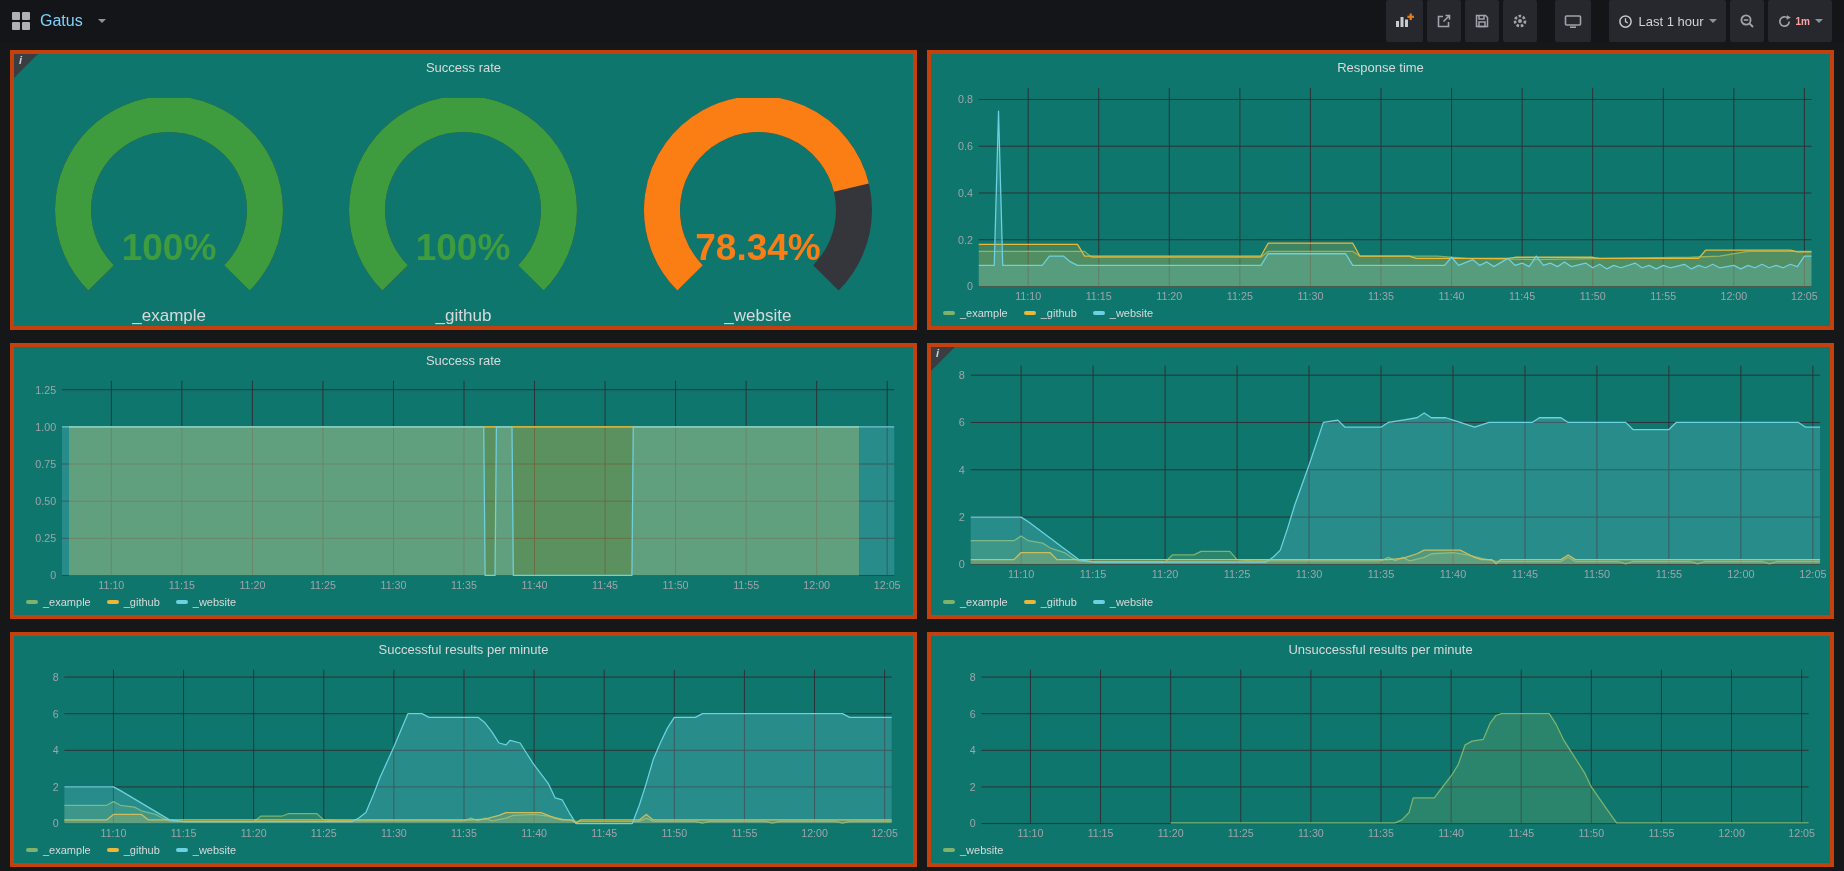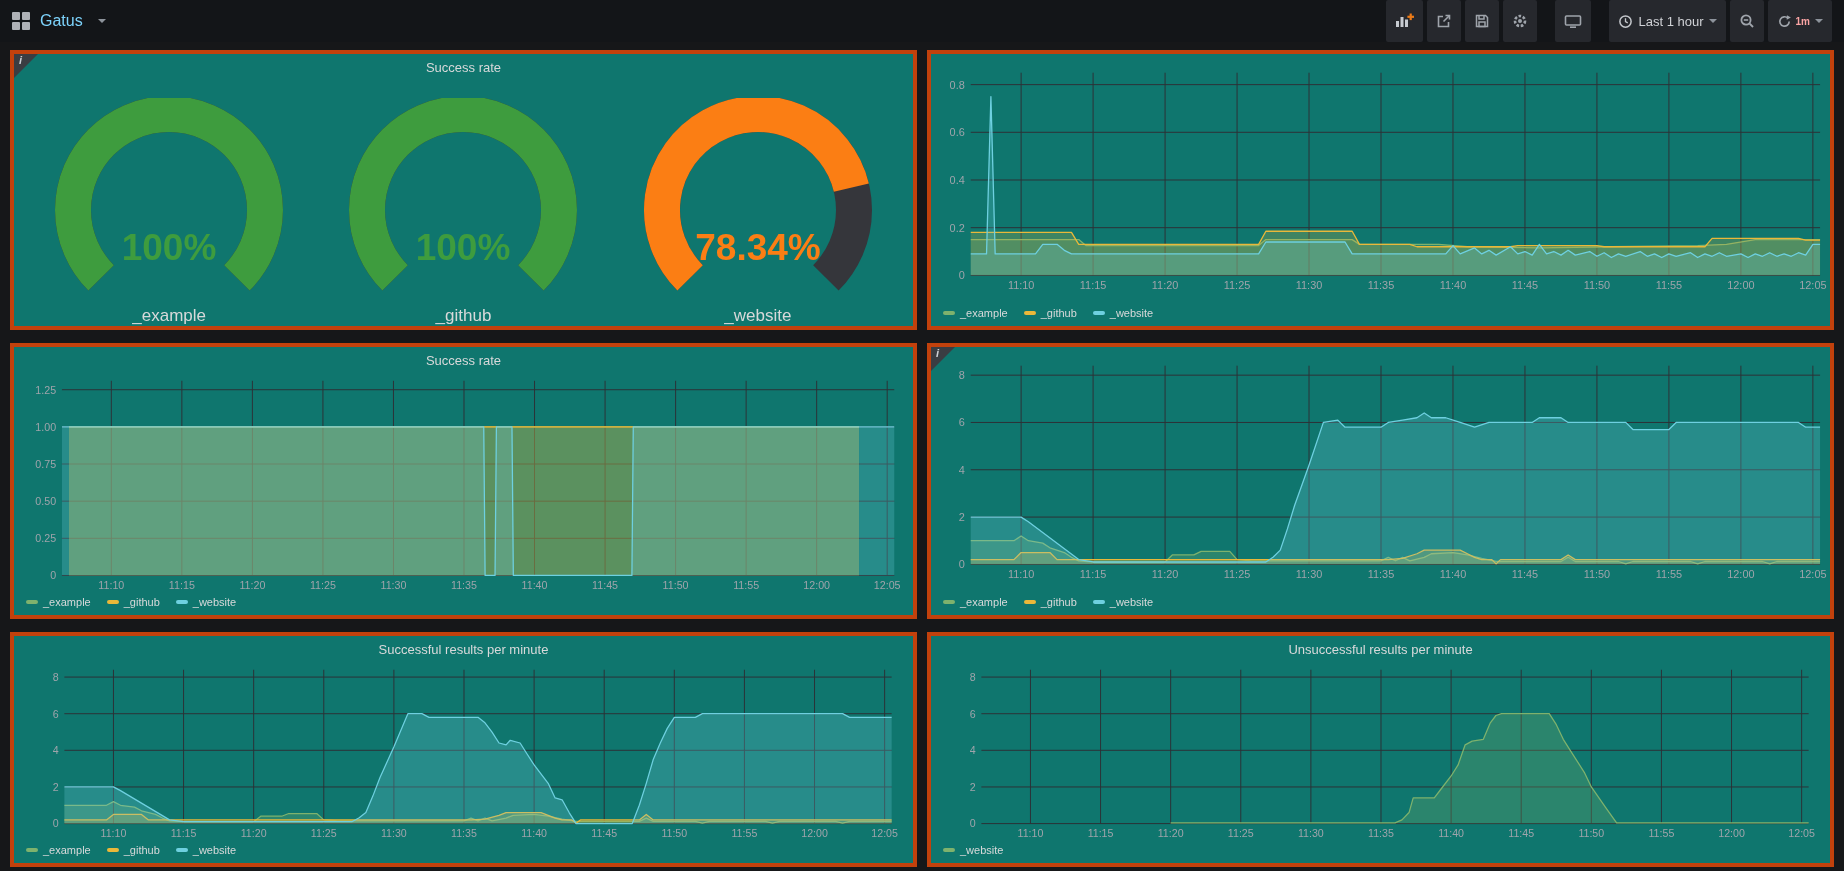--- a/index.html
+++ b/index.html
@@ -156,20 +156,23 @@
               <path d="M 63.11774900609143 179.88225099390854 A 96 96 0 1 1 224.35454829785107 89.61857216118264" fill="none" stroke="#fb7e14" stroke-width="36"></path>
               <text x="131" y="162" text-anchor="middle" fill="#fb7e14" font-size="37" font-weight="700">78.34%</text>
             </svg>
           <div class="gauge-label">_website</div>
         </div>
       </div>
     </div>
   </div>
 
   <div class="panel">
+    <div class="panel-header">
+      <span class="panel-title">Response time</span>
+    </div>
     <div class="panel-body">
       <svg class="chart" viewBox="0 0 905 230">
           <line x1="90.72033898305085" x2="90.72033898305085" y1="212" y2="8" stroke="#2c3136" stroke-width="1"></line>
           <text x="90.72033898305085" y="226" text-anchor="middle" fill="#9fa4ab" font-size="11">11:10</text>
           <line x1="163.17796610169492" x2="163.17796610169492" y1="212" y2="8" stroke="#2c3136" stroke-width="1"></line>
           <text x="163.17796610169492" y="226" text-anchor="middle" fill="#9fa4ab" font-size="11">11:15</text>
           <line x1="235.635593220339" x2="235.635593220339" y1="212" y2="8" stroke="#2c3136" stroke-width="1"></line>
           <text x="235.635593220339" y="226" text-anchor="middle" fill="#9fa4ab" font-size="11">11:20</text>
           <line x1="308.09322033898303" x2="308.09322033898303" y1="212" y2="8" stroke="#2c3136" stroke-width="1"></line>
           <text x="308.09322033898303" y="226" text-anchor="middle" fill="#9fa4ab" font-size="11">11:25</text>

